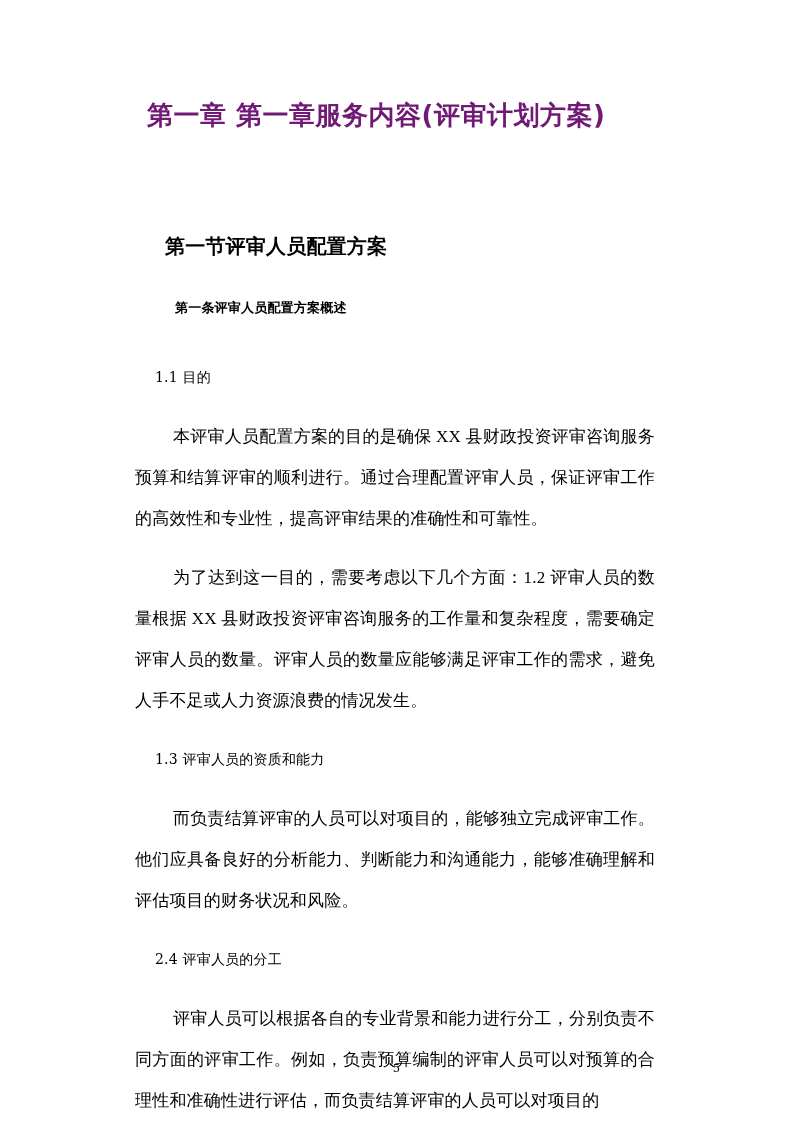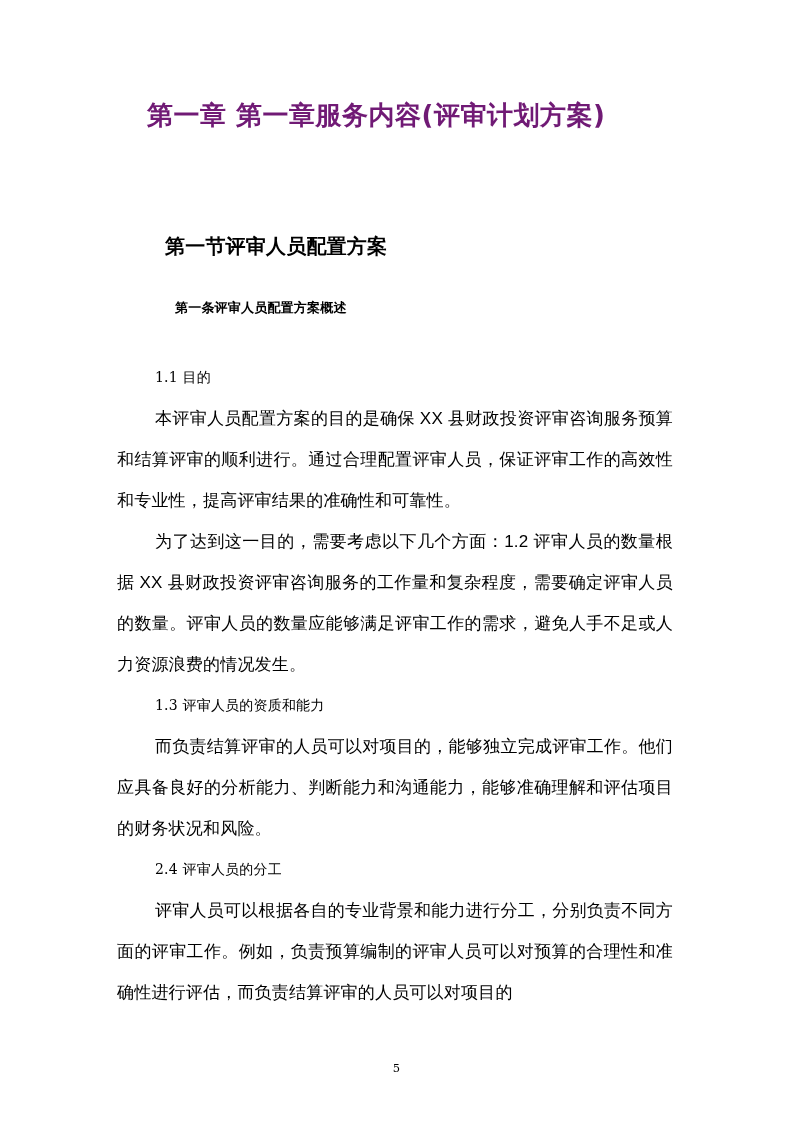--- a/index.html
+++ b/index.html
@@ -80,22 +80,22 @@
 
   
   .body-flow {
     position: absolute;
     left: 0;
     top: 357px;
     width: 556px;
   }
 
   p.para {
-    margin: 0;
-    font-family: Liberation Sans, sans-serif;
+    margin: 18px;
+    font-family: Liberation Serif, serif;
     font-size: 17px;
     line-height: 41px;
     text-align: justify;
     text-justify: inter-ideograph;
     text-indent: 38px;     
     letter-spacing: 0.2px;
     word-break: break-all;
   }
 
   

